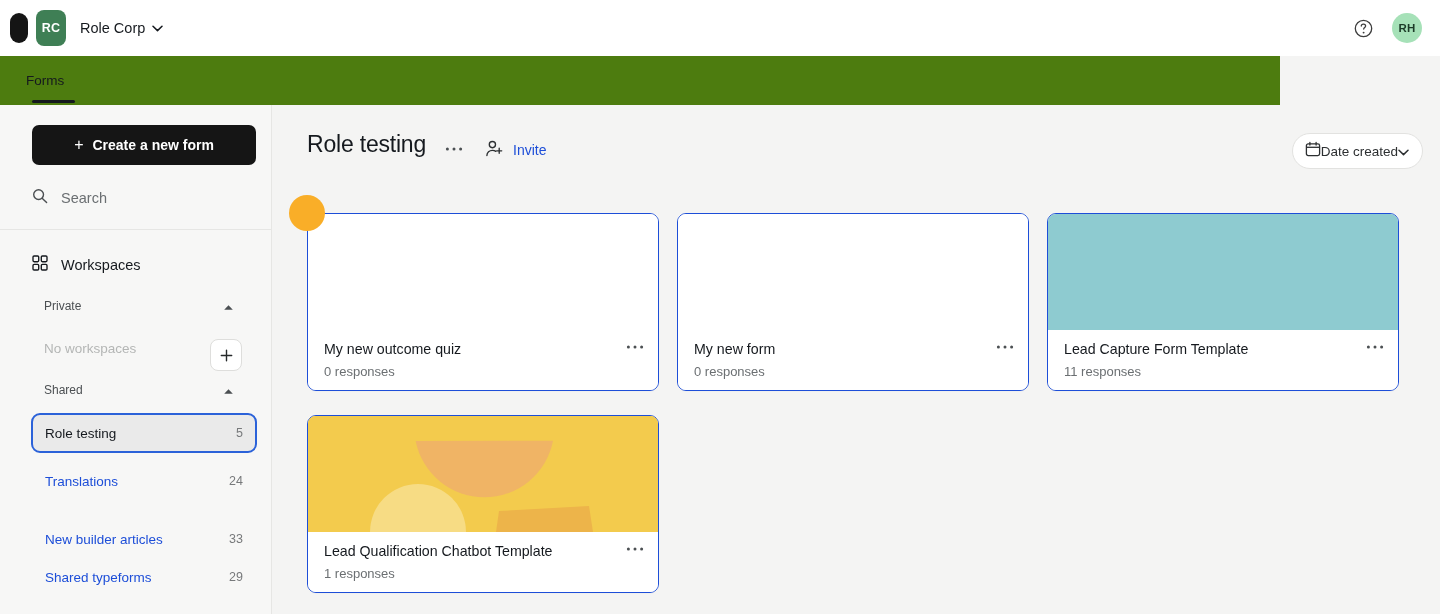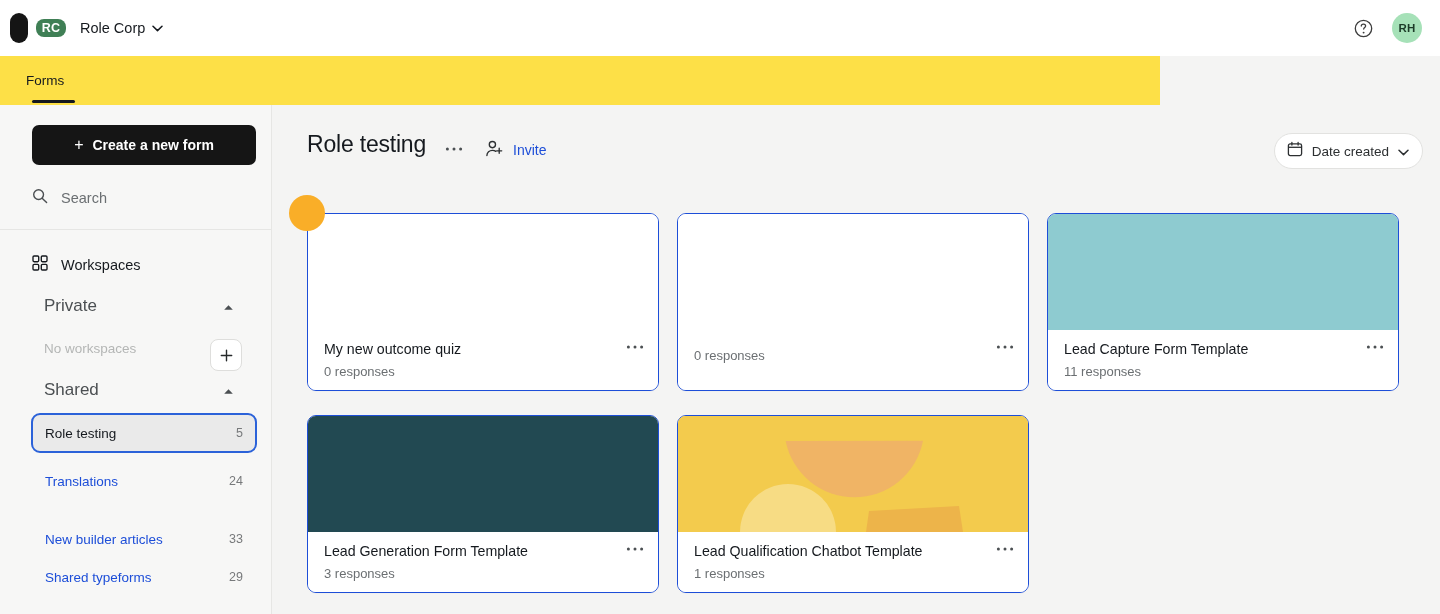--- a/index.html
+++ b/index.html
@@ -15,21 +15,21 @@
   .topbar {
     position: absolute; left: 0; top: 0; width: 1440px; height: 56px;
     background: #ffffff;
     display: flex; align-items: center;
   }
   .brand-mark {
     width: 18px; height: 30px; border-radius: 9px;
     background: #151515; margin-left: 10px; flex: none;
   }
   .org-avatar {
-    width: 30px; height: 18px; border-radius: 8px;
+    width: 30px; height: 36px; border-radius: 8px;
     background: #3f7f55; color: #ffffff;
     font-size: 12.5px; font-weight: 700;
     display: flex; align-items: center; justify-content: center;
     margin-left: 8px; flex: none; letter-spacing: .2px;
   }
   .org-name {
     margin-left: 14px; font-size: 14.5px; color: #15191e; font-weight: 400;
   }
   .org-chevron {
     margin-left: 7px; display: flex; align-items: center; color: #15191e;
@@ -43,22 +43,22 @@
   .user-avatar {
     width: 30px; height: 30px; border-radius: 50%;
     background: #a6e1b8; color: #1c3b28;
     font-size: 11.5px; font-weight: 700;
     display: flex; align-items: center; justify-content: center;
     cursor: pointer; letter-spacing: .3px;
   }
 
   
   .tabstrip {
-    position: absolute; left: 0; top: 56px; width: 1160px; height: 49px;
-    background: #fde047;
+    position: absolute; left: 0; top: 56px; width: 1280px; height: 49px;
+    background: #4d7c0f;
   }
   .tab {
     position: absolute; left: 26px; top: 0; height: 49px;
     display: flex; align-items: center;
     font-size: 13.5px; color: #15191e; cursor: pointer;
   }
   .tab-underline {
     position: absolute; left: 32px; top: 44px; width: 43px; height: 3px;
     background: #15191e; border-radius: 2px;
   }
@@ -98,21 +98,21 @@
     position: absolute; left: 210px; top: 234px; width: 32px; height: 32px;
     background: #ffffff; border: 1px solid #dededc; border-radius: 8px;
     display: flex; align-items: center; justify-content: center;
     cursor: pointer; color: #26292b; font-size: 16px; line-height: 1;
   }
 
   .group-header {
     position: absolute; left: 44px; width: 200px; height: 26px;
     display: flex; align-items: center; cursor: pointer;
   }
-  .group-header .g-label { font-size: 17px; color: #4b4f52; font-weight: 400; }
+  .group-header .g-label { font-size: 12px; color: #4b4f52; font-weight: 400; }
   .group-header .g-caret { margin-left: auto; margin-right: 10px; }
 
   .empty-note {
     position: absolute; left: 44px; font-size: 13.5px; color: #b4b6b5;
   }
 
   .ws-item {
     position: absolute; left: 33px; width: 222px; height: 36px;
     display: flex; align-items: center; padding: 0 12px;
     border-radius: 7px; cursor: pointer;
@@ -147,21 +147,21 @@
   .invite-btn {
     position: absolute; left: 212px; top: 32px; height: 26px;
     display: flex; align-items: center; gap: 9px; cursor: pointer;
   }
   .invite-label { font-size: 14px; color: #1d4ed8; }
 
   .sort-btn {
     position: absolute; right: 17px; top: 28px;
     height: 36px; padding: 0 13px 0 12px;
     background: #ffffff; border: 1px solid #e2e2e0; border-radius: 19px;
-    display: flex; align-items: center; gap: 9px; cursor: pointer;
+    display: flex; align-items: center; cursor: pointer;
   }
   .sort-label { font-size: 13.5px; color: #2c2f31; }
 
   
   .grid {
     position: absolute; left: 34px; top: 108px;
     width: 1120px;
     display: flex; flex-wrap: wrap; gap: 24px 18px;
   }
   .card {
@@ -365,20 +365,21 @@
               <circle cx="9" cy="3" r="1.5" fill="#4b4f52"></circle>
               <circle cx="15.6" cy="3" r="1.5" fill="#4b4f52"></circle>
           </svg>
         </div>
       </div>
     </div>
 
     <div class="card">
       <div class="thumb blank"></div>
       <div class="card-meta">
+        <div class="card-title">My new form</div>
         <div class="card-sub">0 responses</div>
       </div>
       <div class="card-menu">
         <svg class="dots" width="18" height="6" viewBox="0 0 18 6">
           <circle cx="2.4" cy="3" r="1.5" fill="#4b4f52"></circle>
             <circle cx="9" cy="3" r="1.5" fill="#4b4f52"></circle>
             <circle cx="15.6" cy="3" r="1.5" fill="#4b4f52"></circle>
         </svg>
       </div>
     </div>
@@ -391,34 +392,20 @@
       </div>
       <div class="card-menu">
         <svg class="dots" width="18" height="6" viewBox="0 0 18 6">
           <circle cx="2.4" cy="3" r="1.5" fill="#4b4f52"></circle>
             <circle cx="9" cy="3" r="1.5" fill="#4b4f52"></circle>
             <circle cx="15.6" cy="3" r="1.5" fill="#4b4f52"></circle>
         </svg>
       </div>
     </div>
 
-    <div class="card">
-      <div class="thumb" id="thumb-dark" style="background: rgb(34, 73, 82);"></div>
-      <div class="card-meta">
-        <div class="card-title">Lead Generation Form Template</div>
-        <div class="card-sub">3 responses</div>
-      </div>
-      <div class="card-menu">
-        <svg class="dots" width="18" height="6" viewBox="0 0 18 6">
-          <circle cx="2.4" cy="3" r="1.5" fill="#4b4f52"></circle>
-            <circle cx="9" cy="3" r="1.5" fill="#4b4f52"></circle>
-            <circle cx="15.6" cy="3" r="1.5" fill="#4b4f52"></circle>
-        </svg>
-      </div>
-    </div>
 
     <div class="card">
       <div class="thumb" id="thumb-yellow" style="background: rgb(243, 203, 77);">
         <svg width="352" height="116" viewBox="0 0 352 116">
           <rect width="352" height="116" id="yl-bg" fill="#f3cb4d"></rect>
           <circle cx="110" cy="116" r="48" id="yl-c1" fill="#f7dc84"></circle>
           <path d="M104 43 236 5 A70 70 0 0 1 104 43 Z" id="yl-c2" transform="rotate(16 170 47)" fill="#f0b465"></path>
           <path d="M191 95 281 90 285 116 188 116 Z" id="yl-c3" fill="#edb44a"></path>
         </svg>
       </div>

